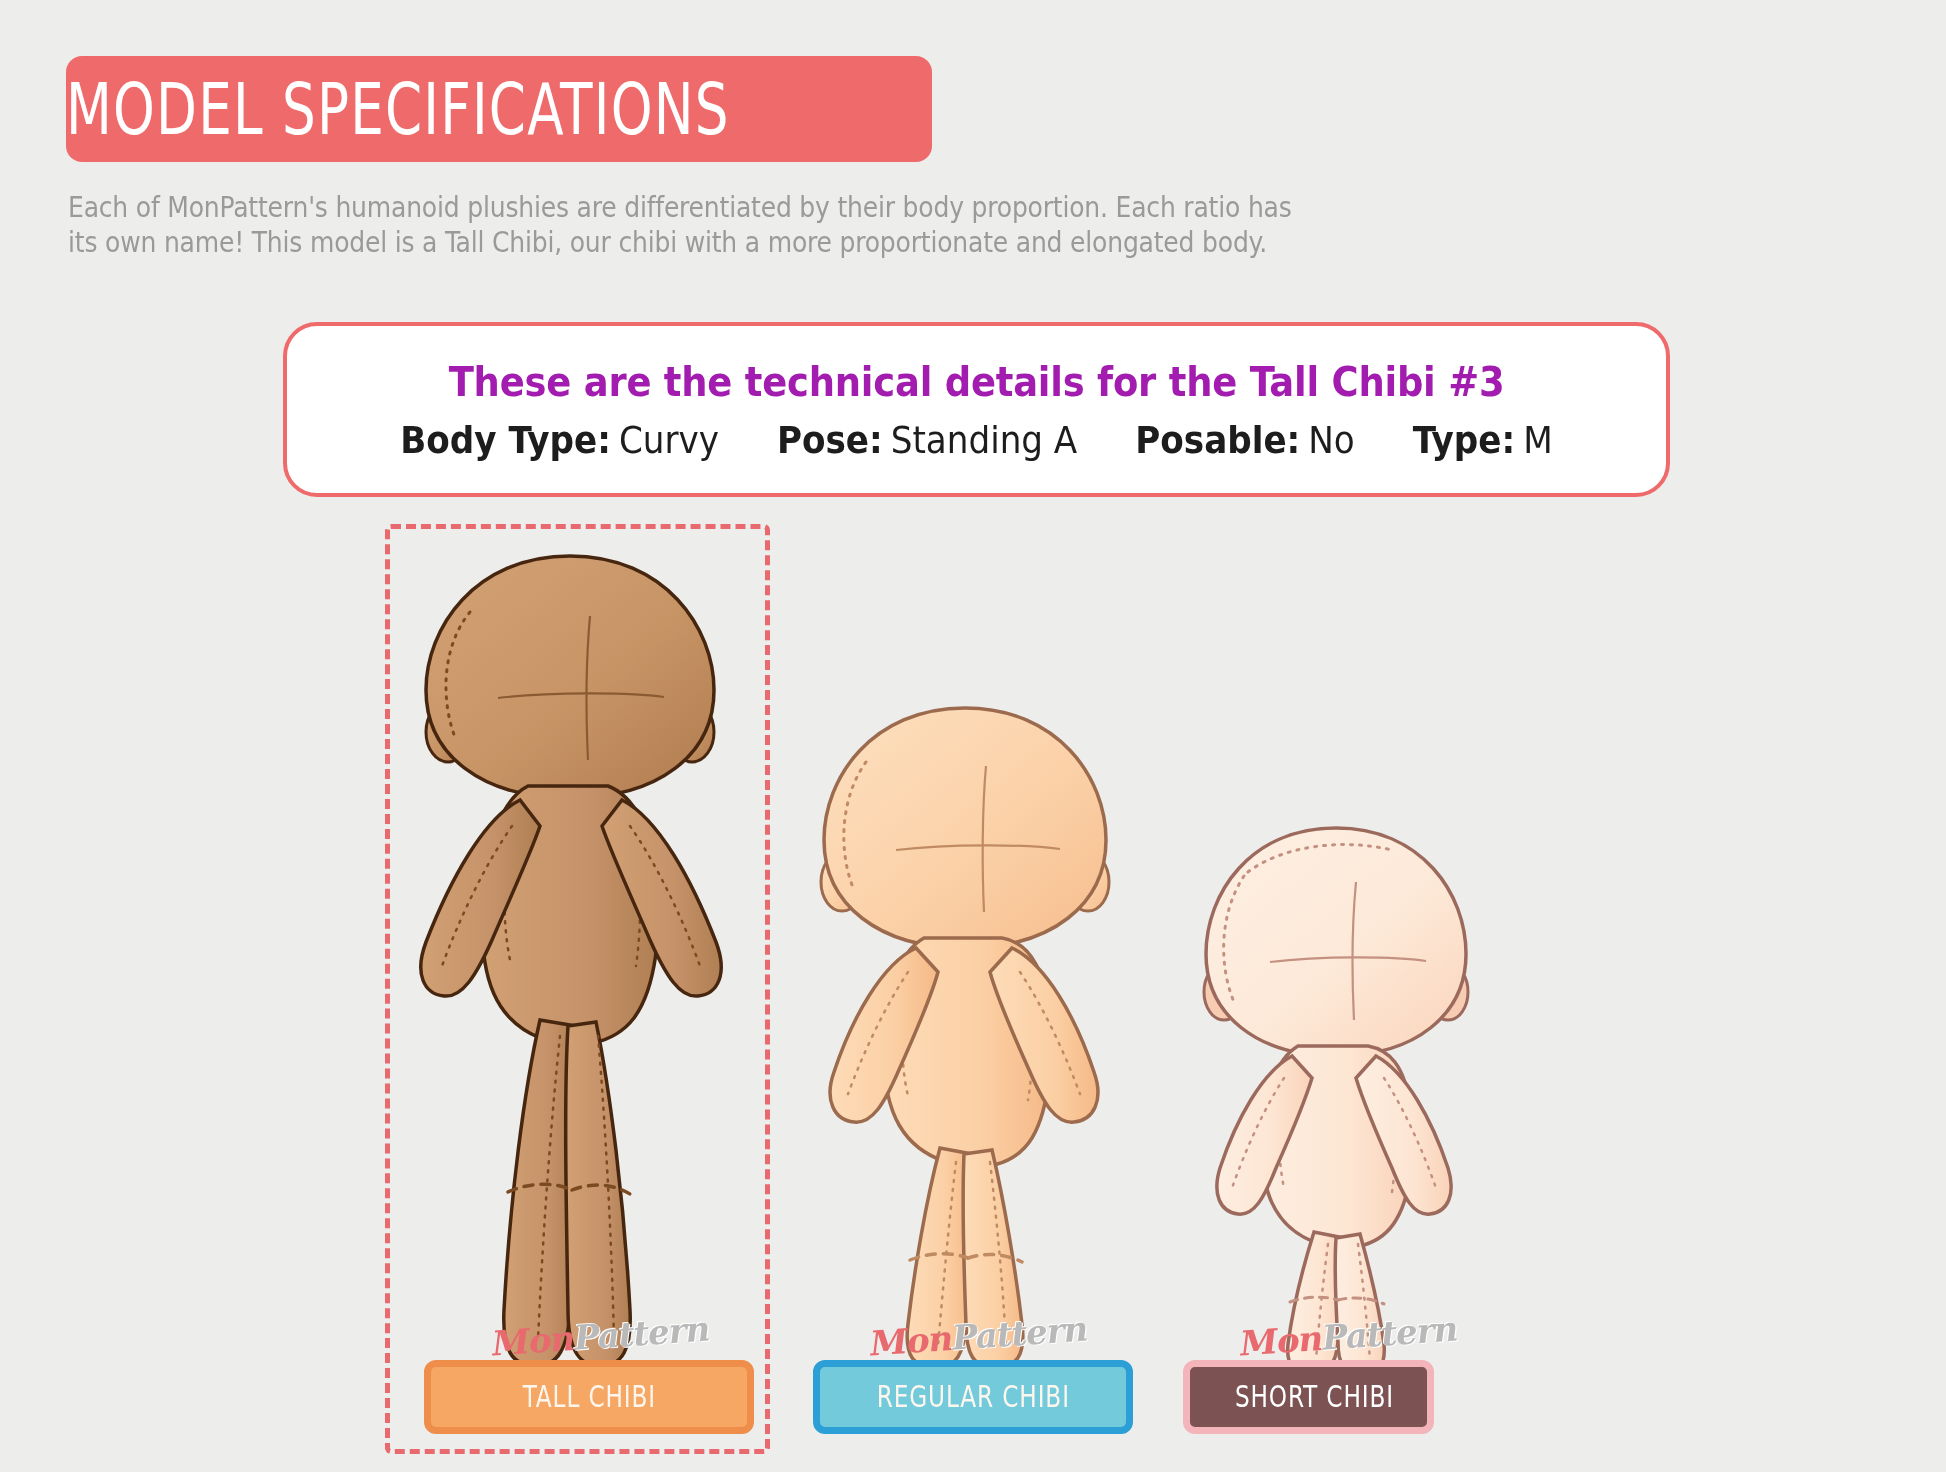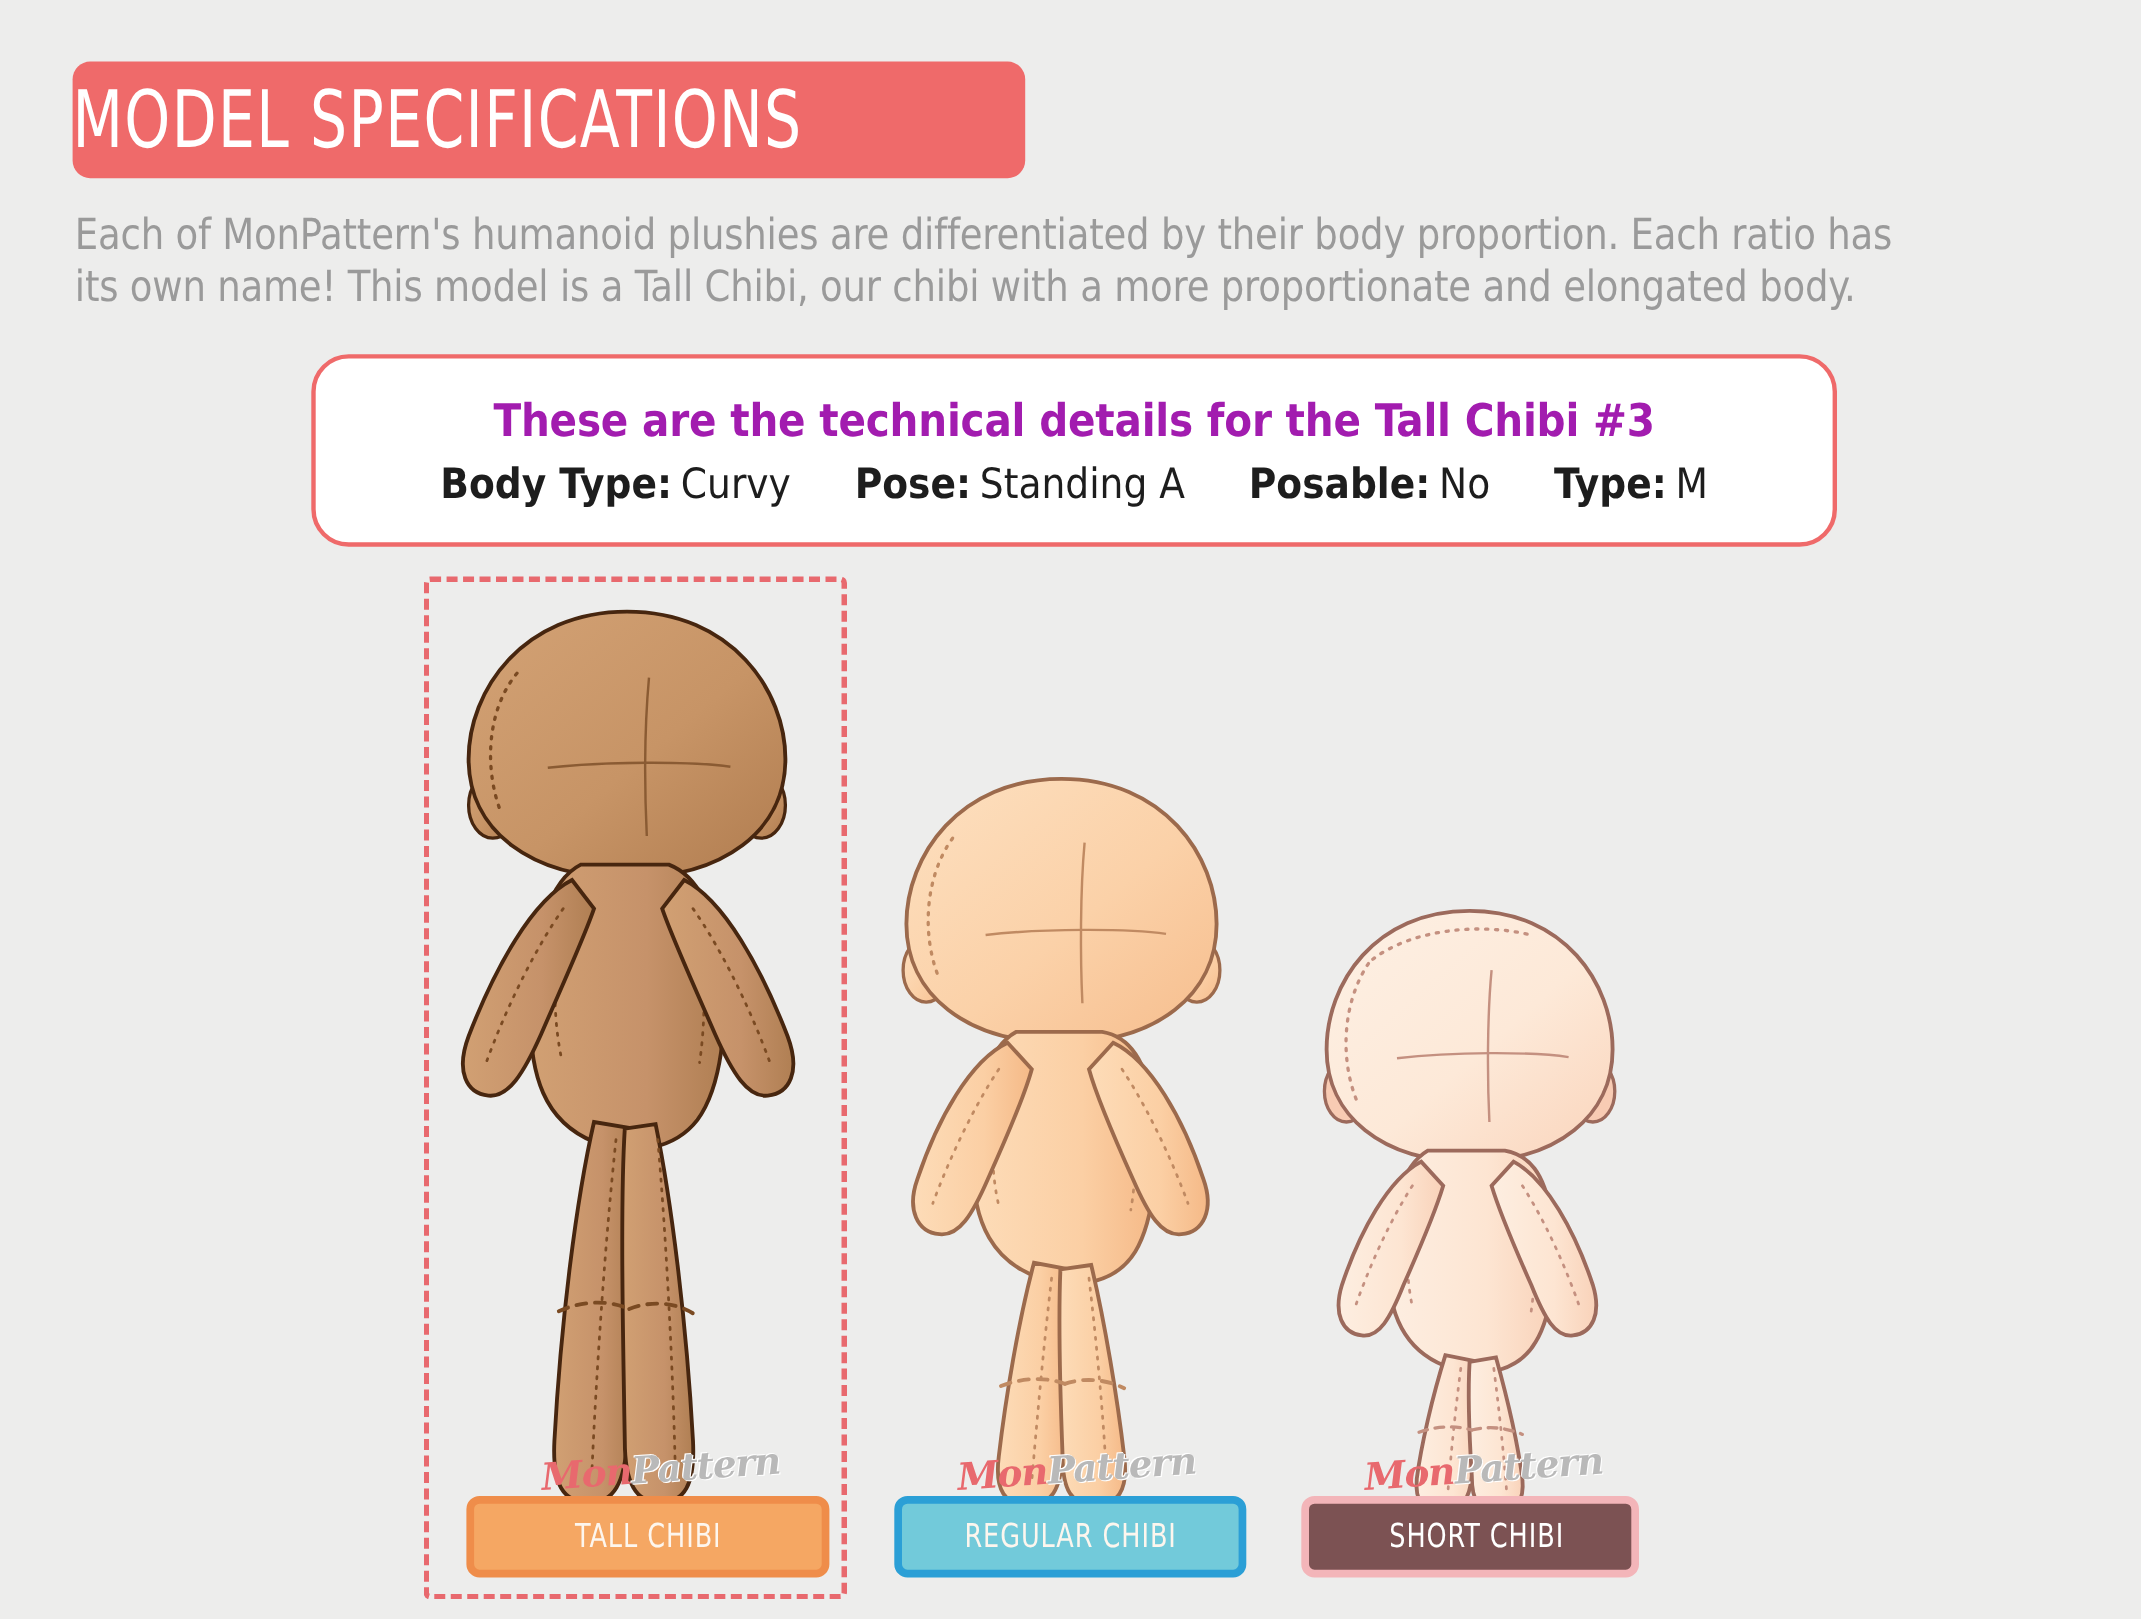--- a/index.html
+++ b/index.html
@@ -41,21 +41,21 @@
   }
 
   
   .intro-paragraph {
     position: absolute;
     left: 68px;
     top: 190px;
     width: 1830px;
     color: #9a9a9a;
     font-family: "DejaVu Sans Condensed", "Liberation Sans Narrow", "Liberation Sans", sans-serif;
-    font-size: 39px;
+    font-size: 29px;
     line-height: 1.22;
     letter-spacing: -0.2px;
   }
   .intro-paragraph span {
     display: block;
     transform: scaleX(0.96);
     transform-origin: left center;
     white-space: nowrap;
   }
 
@@ -166,21 +166,21 @@
   }
   .badge-tall {
     left: 424px; top: 1360px; width: 330px;
     background: #f5a763; border: 7px solid #ef8d4a;
   }
   .badge-regular {
     left: 813px; top: 1360px; width: 320px;
     background: #72cada; border: 7px solid #2b9fd6;
   }
   .badge-short {
-    left: 1183px; top: 1360px; width: 307px;
+    left: 1183px; top: 1360px; width: 251px;
     background: #7c5253; border: 7px solid #f3b5b9; color: #ffffff; padding-left: 11px;
   }
 </style>
 </head>
 <body>
 
 <div class="title-banner">
   <div class="title-text">MODEL SPECIFICATIONS</div>
 </div>
 

